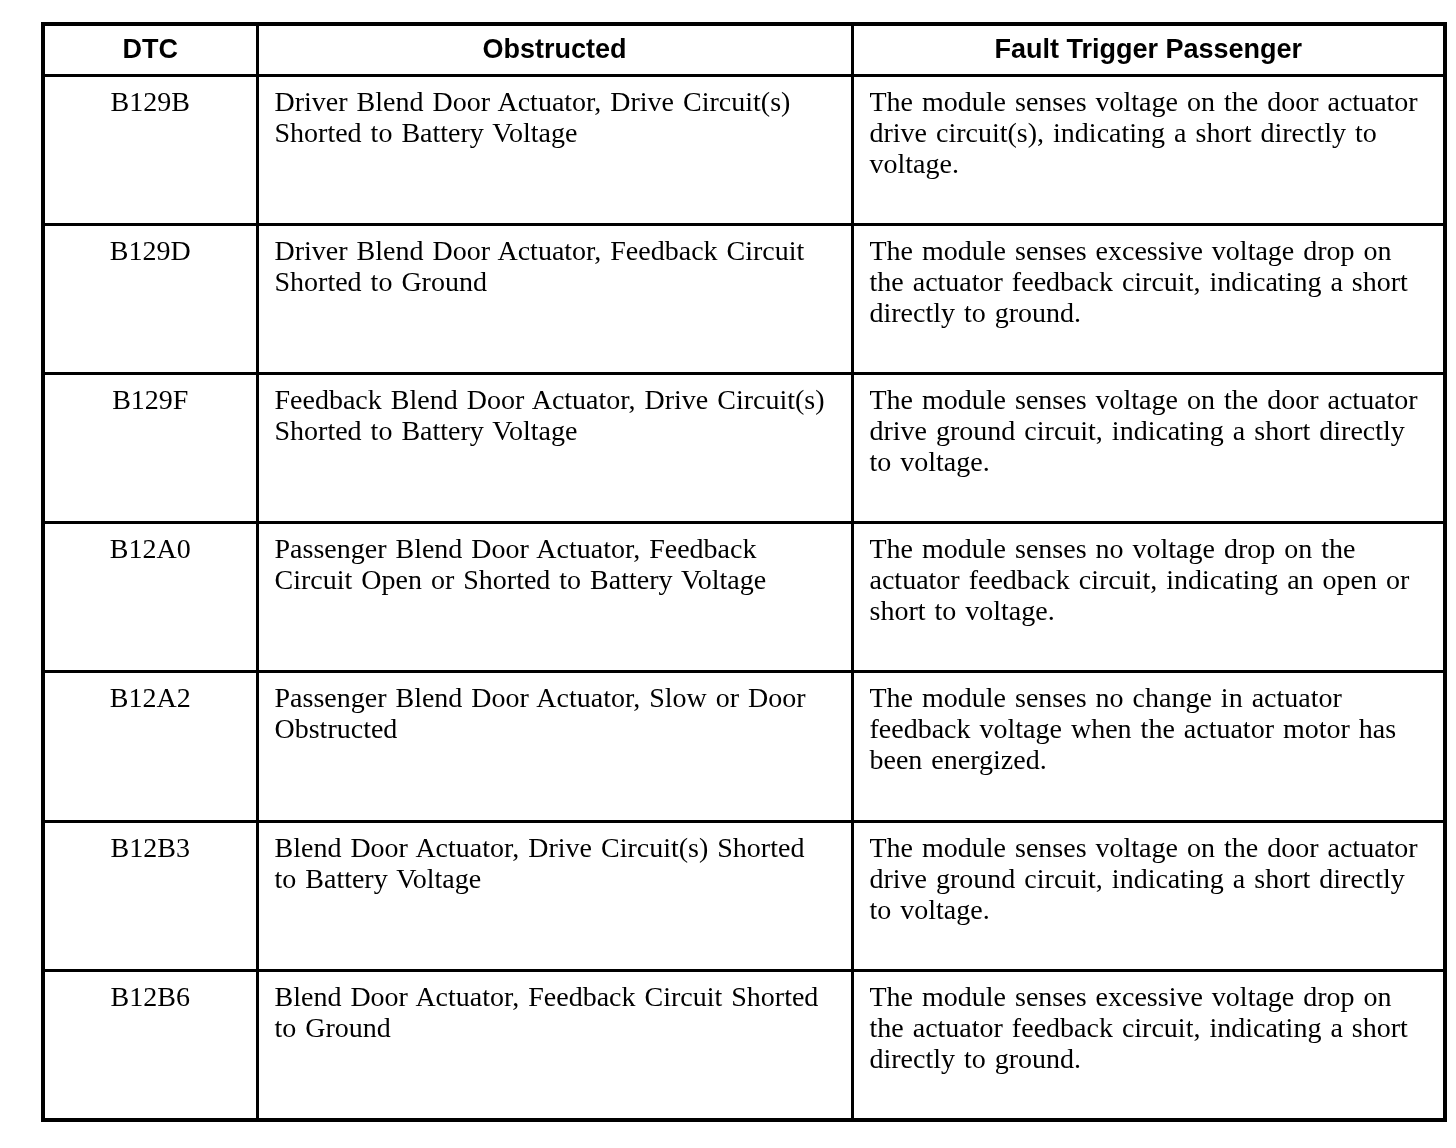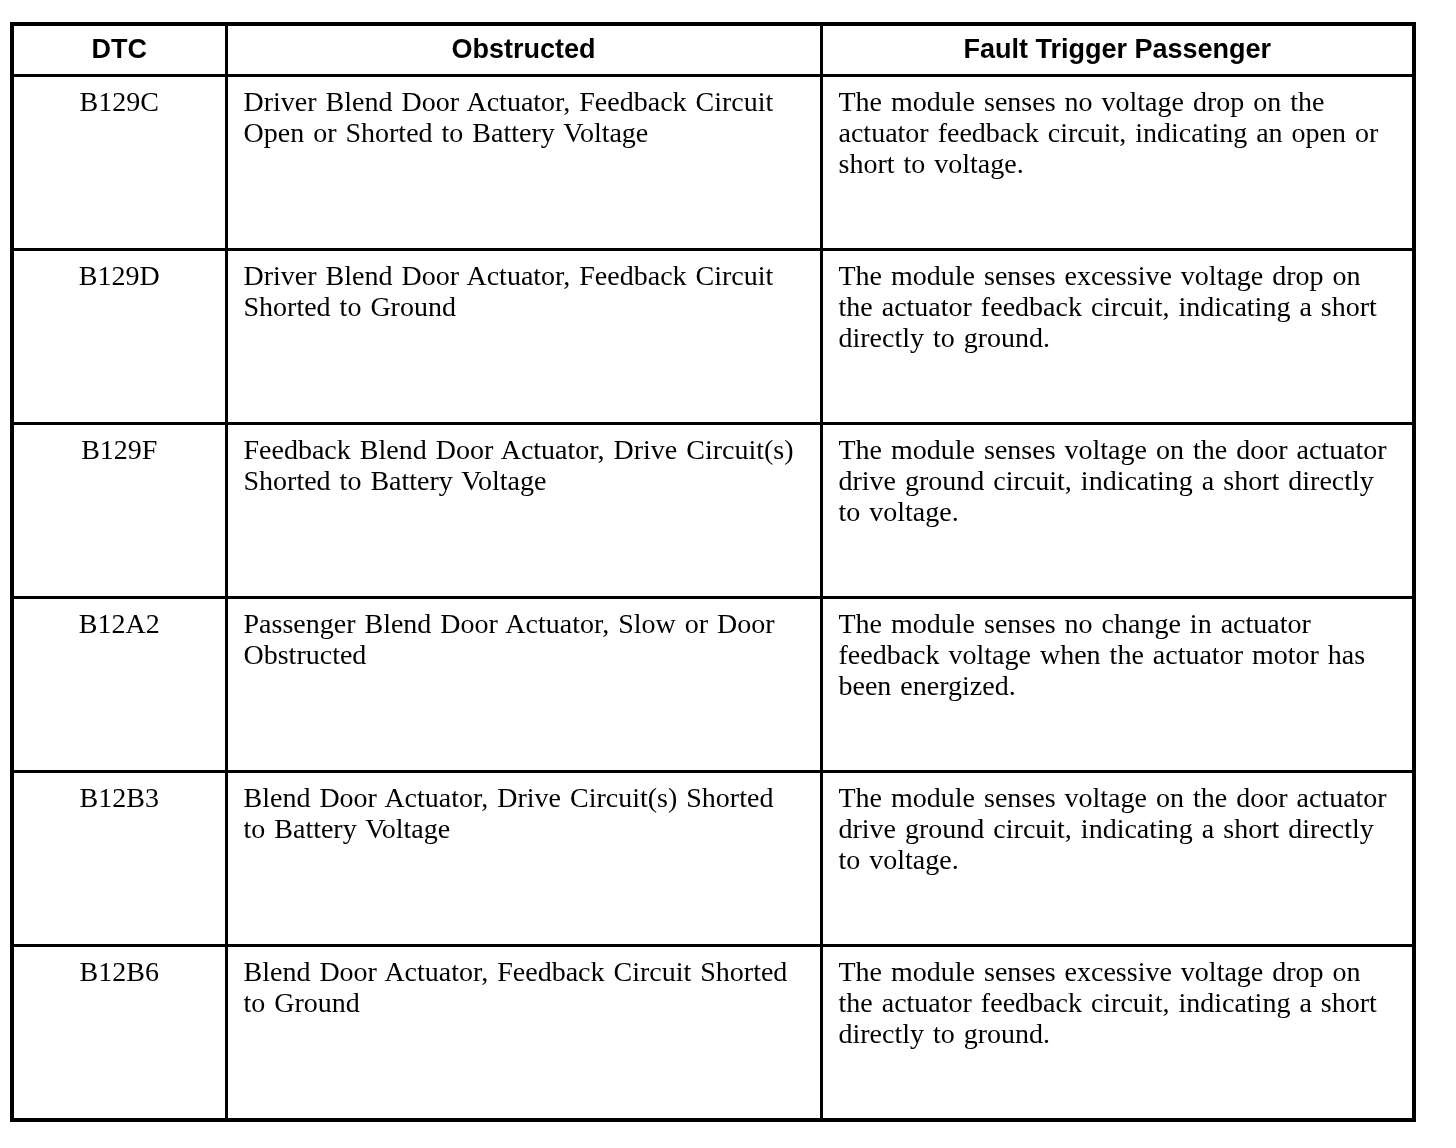--- a/index.html
+++ b/index.html
@@ -9,21 +9,21 @@
   }
   body {
     width: 1456px;
     height: 1148px;
     overflow: hidden;
   }
   .page {
     box-sizing: border-box;
     width: 1456px;
     height: 1148px;
-    padding: 22px 26px 26px 10px;
+    padding: 22px 26px 26px 41px;
     background: #ffffff;
   }
   table.dtc-table {
     border-collapse: collapse;
     table-layout: fixed;
     width: 1402px;
     height: 1100px;
     background: #ffffff;
   }
   table.dtc-table, table.dtc-table th, table.dtc-table td {
@@ -76,42 +76,50 @@
     </colgroup>
     <thead>
       <tr>
         <th>DTC</th>
         <th>Obstructed</th>
         <th>Fault Trigger Passenger</th>
       </tr>
     </thead>
     <tbody id="table-body">
         <tr class="data-row">
-          <td class="dtc-cell">B129C</td>
-          <td>Driver Blend Door Actuator, Feedback Circuit
-Open or Shorted to Battery Voltage</td>
-          <td>The module senses no voltage drop on the
-actuator feedback circuit, indicating an open or
-short to voltage.</td>
+          <td class="dtc-cell">B129B</td>
+          <td>Driver Blend Door Actuator, Drive Circuit(s)
+Shorted to Battery Voltage</td>
+          <td>The module senses voltage on the door actuator
+drive circuit(s), indicating a short directly to
+voltage.</td>
         </tr>
         <tr class="data-row">
           <td class="dtc-cell">B129D</td>
           <td>Driver Blend Door Actuator, Feedback Circuit
 Shorted to Ground</td>
           <td>The module senses excessive voltage drop on
 the actuator feedback circuit, indicating a short
 directly to ground.</td>
         </tr>
         <tr class="data-row">
           <td class="dtc-cell">B129F</td>
           <td>Feedback Blend Door Actuator, Drive Circuit(s)
 Shorted to Battery Voltage</td>
           <td>The module senses voltage on the door actuator
 drive ground circuit, indicating a short directly
 to voltage.</td>
+        </tr>
+        <tr class="data-row">
+          <td class="dtc-cell">B12A0</td>
+          <td>Passenger Blend Door Actuator, Feedback
+Circuit Open or Shorted to Battery Voltage</td>
+          <td>The module senses no voltage drop on the
+actuator feedback circuit, indicating an open or
+short to voltage.</td>
         </tr>
         <tr class="data-row">
           <td class="dtc-cell">B12A2</td>
           <td>Passenger Blend Door Actuator, Slow or Door
 Obstructed</td>
           <td>The module senses no change in actuator
 feedback voltage when the actuator motor has
 been energized.</td>
         </tr>
         <tr class="data-row">

